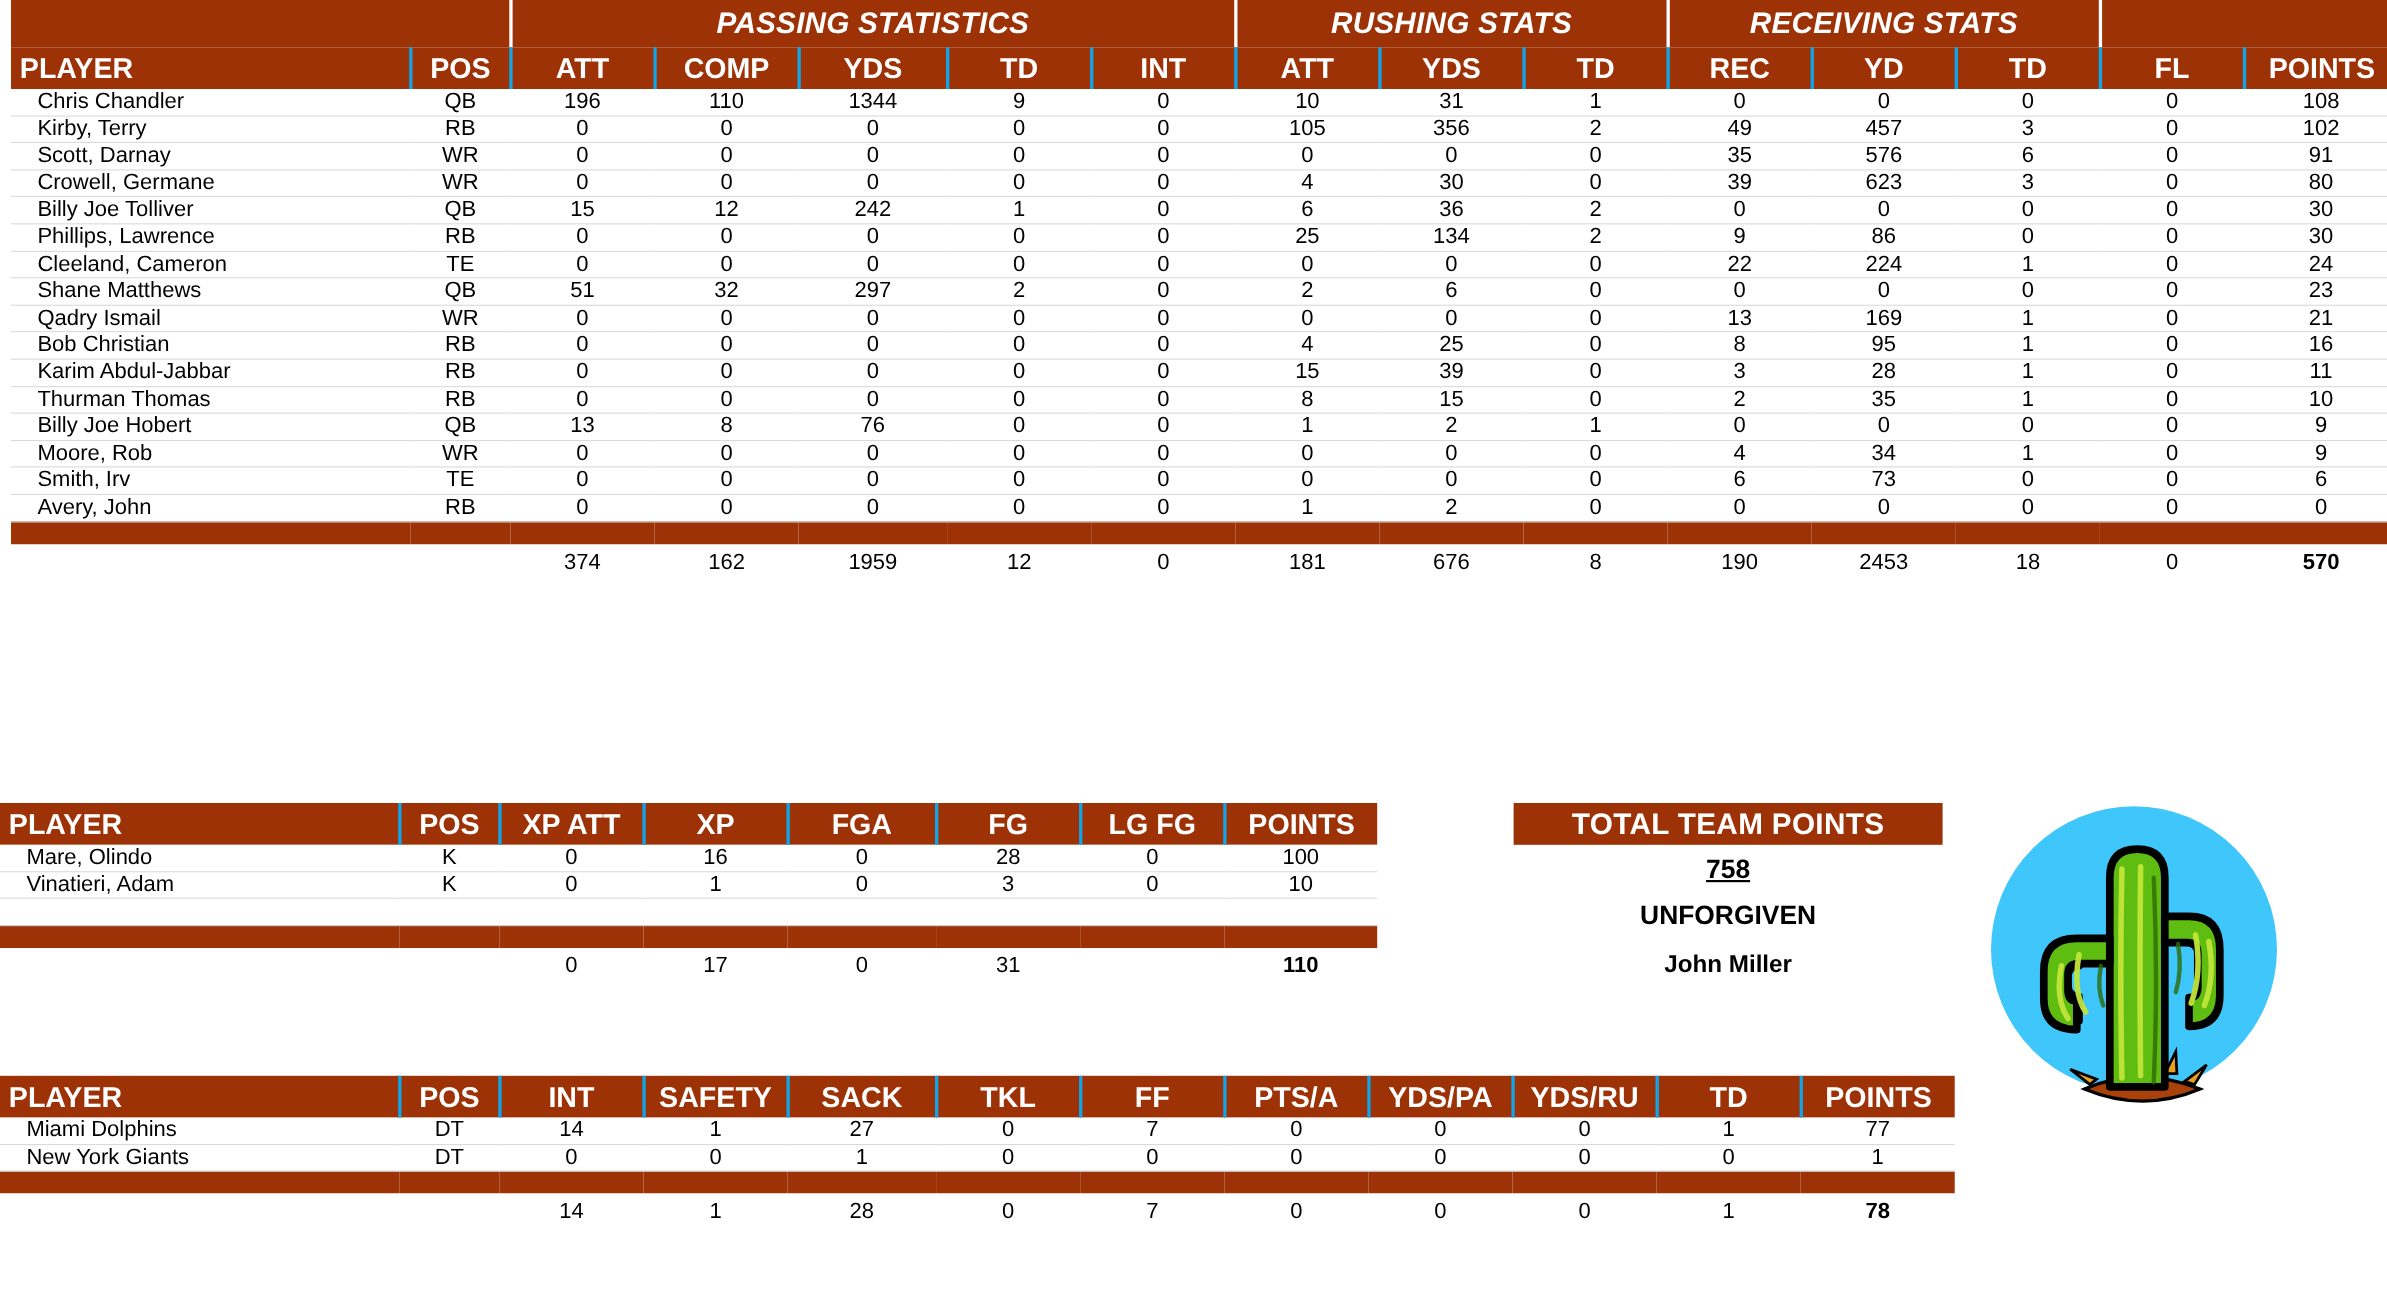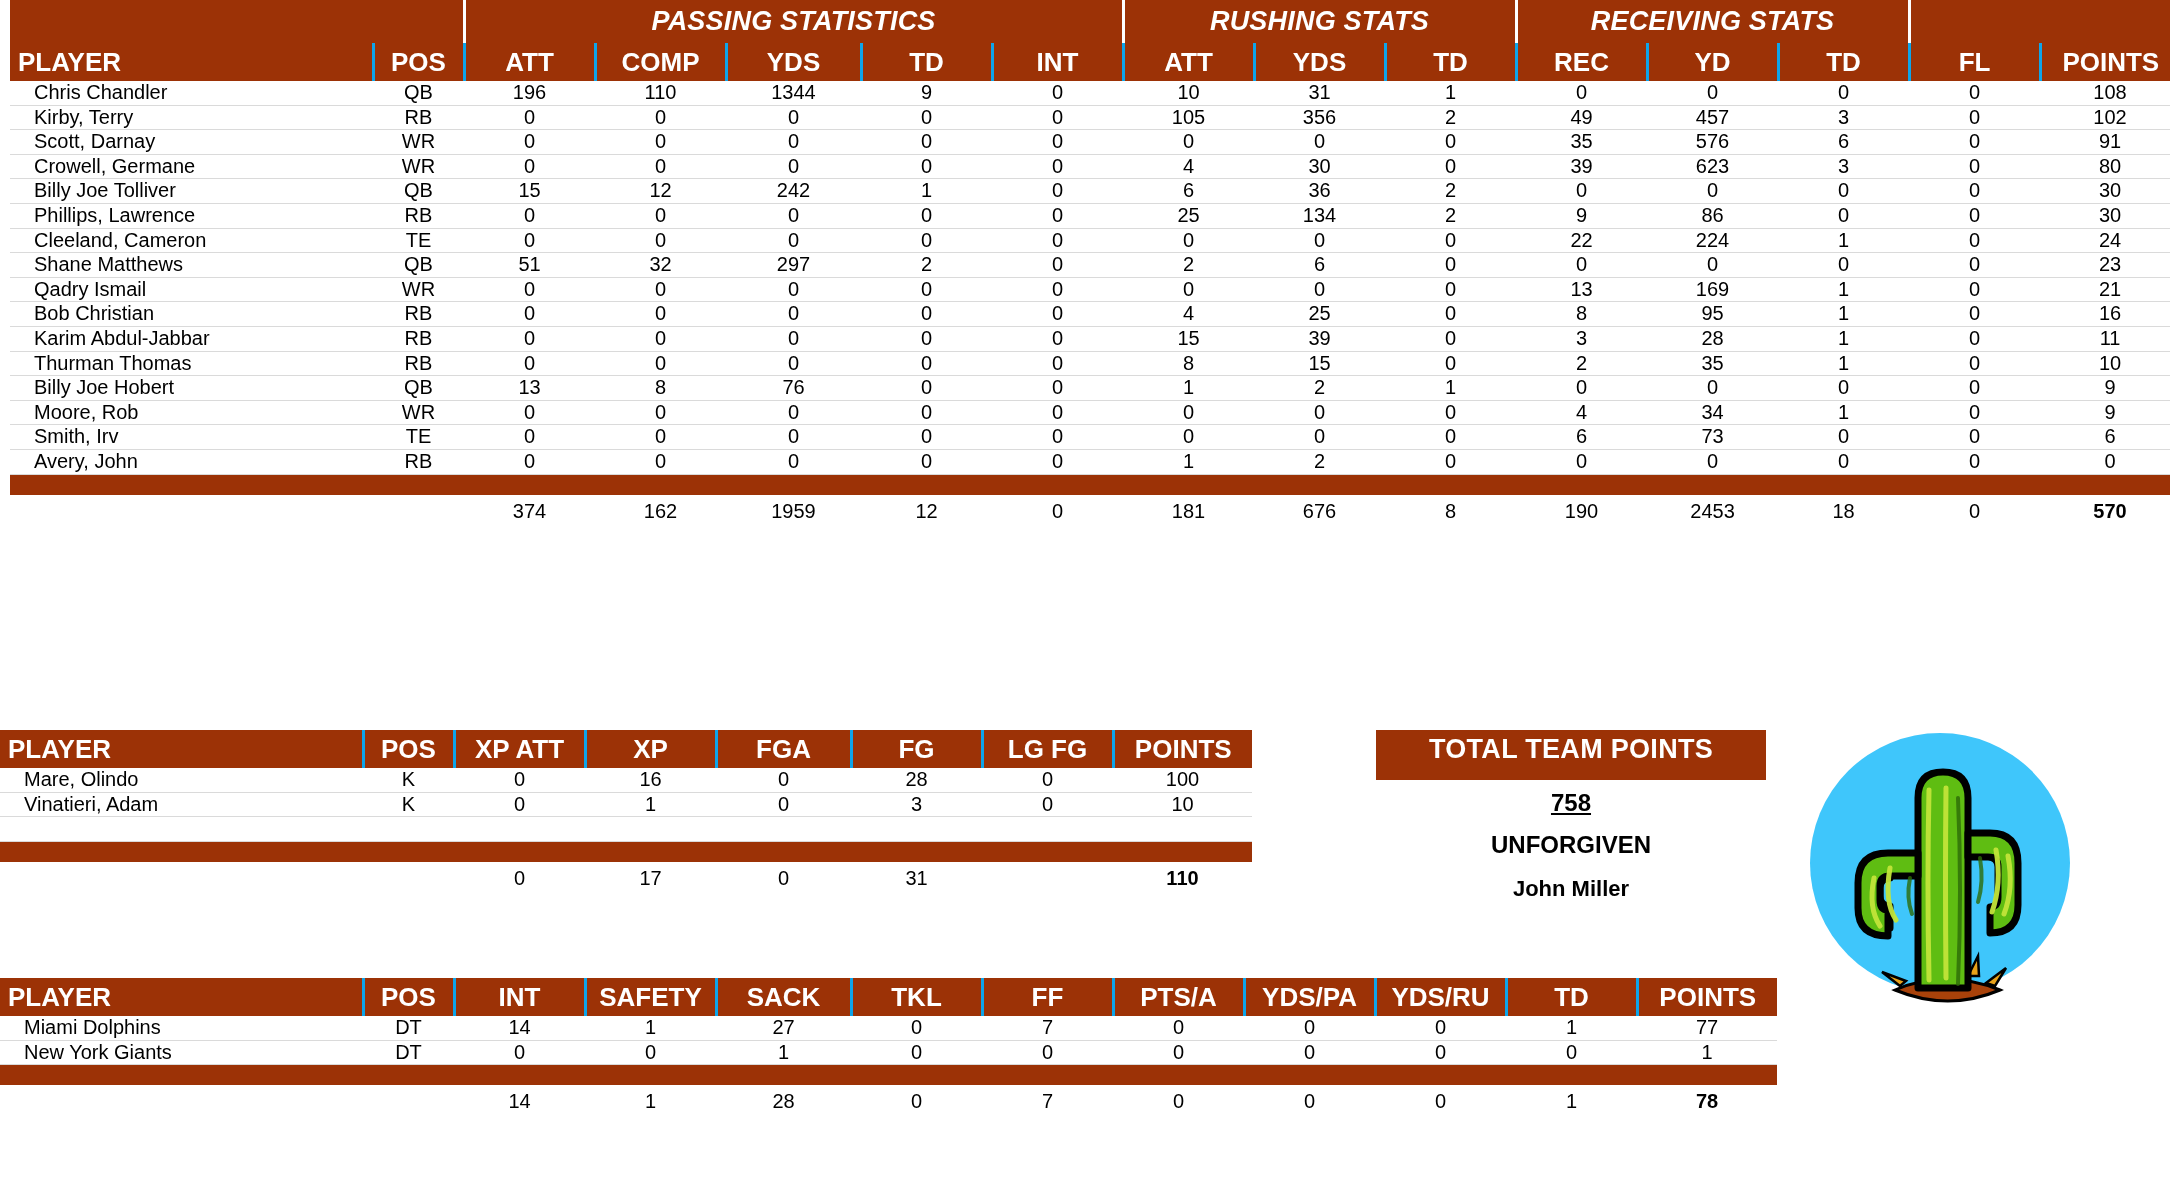--- a/index.html
+++ b/index.html
@@ -76,21 +76,21 @@
     color:#000;
     background:#ffffff;
     border-bottom:none;
   }
   .totrow td.bold{font-weight:bold;}
 
   
   .ttp{position:absolute;left:1376px;top:730px;width:390px;text-align:center;}
   .ttp-hdr{
     background:#9c3206;color:#fff;font-weight:bold;font-size:27px;
-    height:50px;line-height:38px;letter-spacing:.3px;
+    height:38px;line-height:38px;letter-spacing:.3px;
   }
   .ttp-num{font-size:24px;font-weight:bold;color:#000;margin-top:9px;text-decoration:underline;}
   .ttp-team{font-size:24px;font-weight:bold;color:#000;margin-top:14px;}
   .ttp-mgr{font-size:22px;font-weight:bold;color:#000;margin-top:17px;}
 
   
   .logo{position:absolute;left:1800px;top:728px;width:290px;height:290px;}
 </style>
 </head>
 <body>

